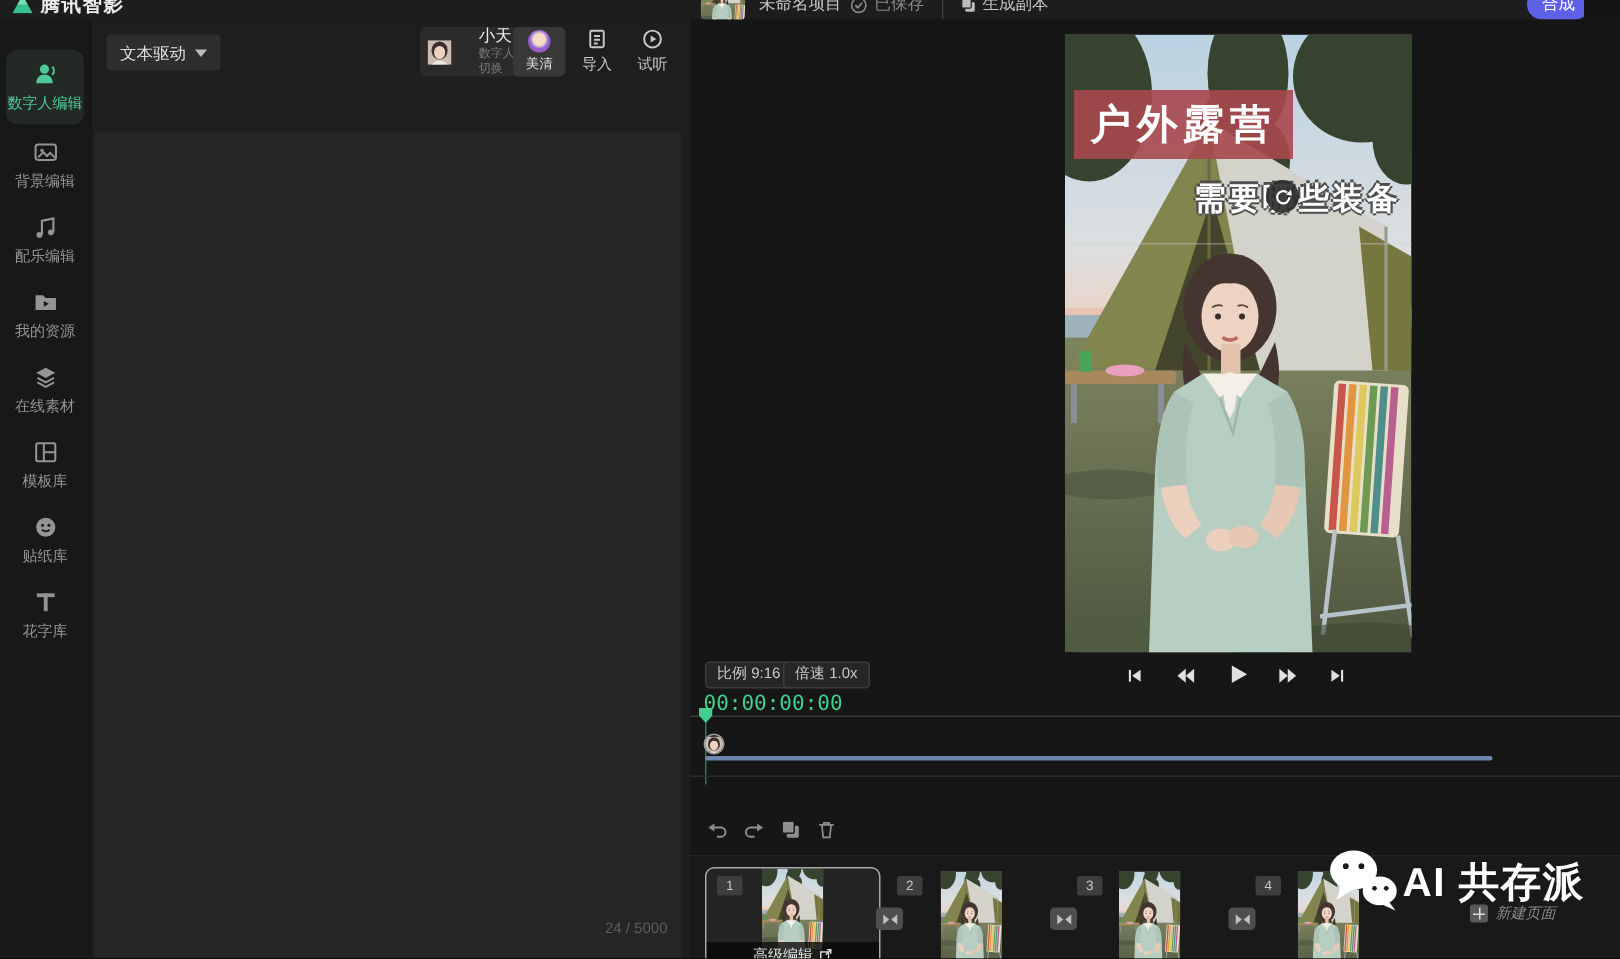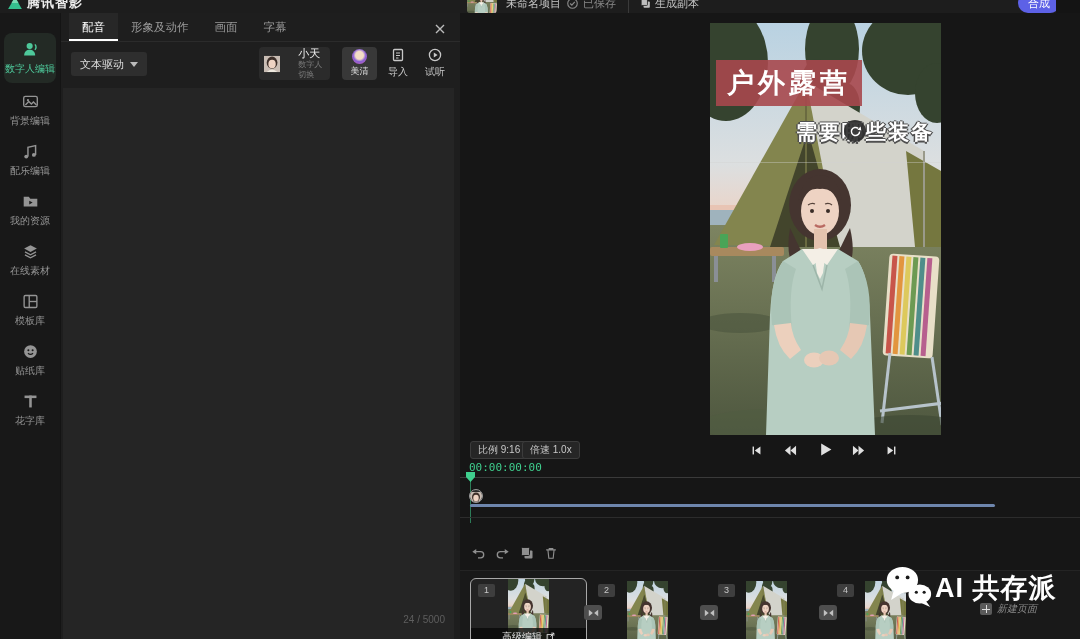--- a/index.html
+++ b/index.html
@@ -30,21 +30,21 @@
 
   
   .panel { position:absolute; left:60px; top:13px; width:400px; bottom:0; background:#1e1e1e; border-left:1px solid #141414; z-index:10; }
   .tabs { position:relative; height:29px; border-bottom:1px solid #2b2b2b; display:flex; padding-left:8px; }
   .tab { padding:0 13px; font-size:11.5px; color:#9a9a9a; line-height:28px; cursor:pointer; }
   .tab.active { color:#fff; background:#272727; border-bottom:2px solid #fff; }
   .panel-close { position:absolute; right:12px; top:8px; width:14px; height:14px; color:#bbb; cursor:pointer; }
   .controls { position:relative; height:46px; }
   .drive-select { position:absolute; left:10px; top:10px; height:24px; padding:0 9px; background:#2e2e2e; border-radius:3px; color:#ddd; font-size:11px; display:flex; align-items:center; gap:6px; cursor:pointer; }
   .caret { width:0; height:0; border-left:4px solid transparent; border-right:4px solid transparent; border-top:5px solid #bbb; }
-  .avatar-box { position:absolute; left:198px; top:5px; width:71px; height:33px; background:#2b2b2b; border-radius:4px; display:flex; align-items:center; gap:18px; padding:0 5px; cursor:pointer; }
+  .avatar-box { position:absolute; left:219px; top:5px; width:71px; height:33px; background:#2b2b2b; border-radius:4px; display:flex; align-items:center; gap:18px; padding:0 5px; cursor:pointer; }
   .avatar-box svg { width:24px; height:24px; border-radius:4px; }
   .avatar-name { font-size:11px; color:#eee; line-height:13px; }
   .avatar-sub { font-size:8px; color:#7a7a7a; line-height:10px; }
   .voice-box { position:absolute; left:281px; top:5px; width:35px; height:33px; background:#383838; border-radius:4px; display:flex; flex-direction:column; align-items:center; justify-content:center; gap:1px; cursor:pointer; }
   .voice-ring { width:15px; height:15px; border-radius:50%; background:radial-gradient(circle at 50% 42%, #f3ddc6 0 34%, #8a5fd4 55%, #d45fb0 100%); }
   .voice-label { font-size:9px; color:#ddd; }
   .mini-btn { position:absolute; top:6px; width:34px; display:flex; flex-direction:column; align-items:center; gap:3px; color:#c8c8c8; font-size:10px; cursor:pointer; }
   .mini-btn svg { width:14px; height:14px; }
   .script-area { position:absolute; left:2px; right:6px; top:75px; bottom:0; background:#252525; }
   .script-text { padding:11px 13px; font-size:11px; color:#c9c9c9; line-height:16px; }
@@ -61,21 +61,21 @@
   .ov-title { position:absolute; left:6px; top:37px; padding:5px 11px; background:rgba(167,72,78,.9); color:#fff; font-size:27px; font-weight:bold; letter-spacing:4px; }
   .ov-sub { position:absolute; right:7px; top:95px; font-size:21px; font-weight:bold; letter-spacing:2px; color:#fff;
             text-shadow:-1.5px 0 #4f4f4f,1.5px 0 #4f4f4f,0 -1.5px #4f4f4f,0 1.5px #4f4f4f; }
   .ov-refresh { position:absolute; left:134px; top:97px; width:22px; height:22px; border-radius:50%; background:rgba(45,45,45,.92); display:flex; align-items:center; justify-content:center; cursor:pointer; }
   .ov-refresh svg { width:13px; height:13px; }
 
   .chip { position:absolute; top:428px; height:18px; padding:0 7px; background:#262626; border:1px solid #3c3c3c; border-radius:3px; font-size:10px; color:#c8c8c8; line-height:16px; cursor:pointer; }
   .pb-btn { position:absolute; top:430px; color:#e0e0e0; cursor:pointer; }
   .pb-btn svg { display:block; }
 
-  .timecode { position:absolute; left:9px; top:448px; font-size:11px; color:#3fcf8e; font-family:"DejaVu Sans Mono",monospace; }
+  .timecode { position:absolute; left:9px; top:448px; font-size:14px; color:#3fcf8e; font-family:"DejaVu Sans Mono",monospace; }
   .ruler-line { position:absolute; left:0; right:0; top:464px; height:1px; background:#3a3a3a; }
   .playhead { position:absolute; left:6px; top:459px; width:9px; height:10px; z-index:5; }
   .playhead-line { position:absolute; left:10px; top:468px; width:1px; height:42px; background:rgba(63,207,142,.55); }
   .track-avatar { position:absolute; left:9px; top:476px; width:14px; height:14px; border-radius:50%; border:1px solid #9a9a9a; overflow:hidden; background:#2a2a2a; }
   .track-avatar svg { width:12px; height:12px; }
   .track-bar { position:absolute; left:10px; top:491px; width:525px; height:3px; background:#6e86ad; border-radius:2px; cursor:pointer; }
   .track-line2 { position:absolute; left:0; right:0; top:504px; height:1px; background:#2c2c2c; }
 
   .tool-btn { position:absolute; top:533px; width:16px; height:16px; color:#8f8f8f; cursor:pointer; }
   .tool-btn svg { width:14px; height:14px; }
@@ -381,31 +381,20 @@
     </div>
     <div class="side-item" style="top:380px">
       <svg>
           <use href="#ic-fancyT"></use>
         </svg>
       <span>花字库</span>
     </div>
   </nav>
 
   <section class="panel">
-    <div class="tabs">
-      <div class="tab active">配音</div>
-      <div class="tab">形象及动作</div>
-      <div class="tab">画面</div>
-      <div class="tab">字幕</div>
-      <span class="panel-close">
-        <svg width="12" height="12">
-            <use href="#ic-x"></use>
-          </svg>
-      </span>
-    </div>
     <div class="controls">
       <div class="drive-select">
         <span>文本驱动</span>
         <span class="caret"></span>
       </div>
       <div class="avatar-box">
         <svg>
             <use href="#face-sym"></use>
           </svg>
         <div>

